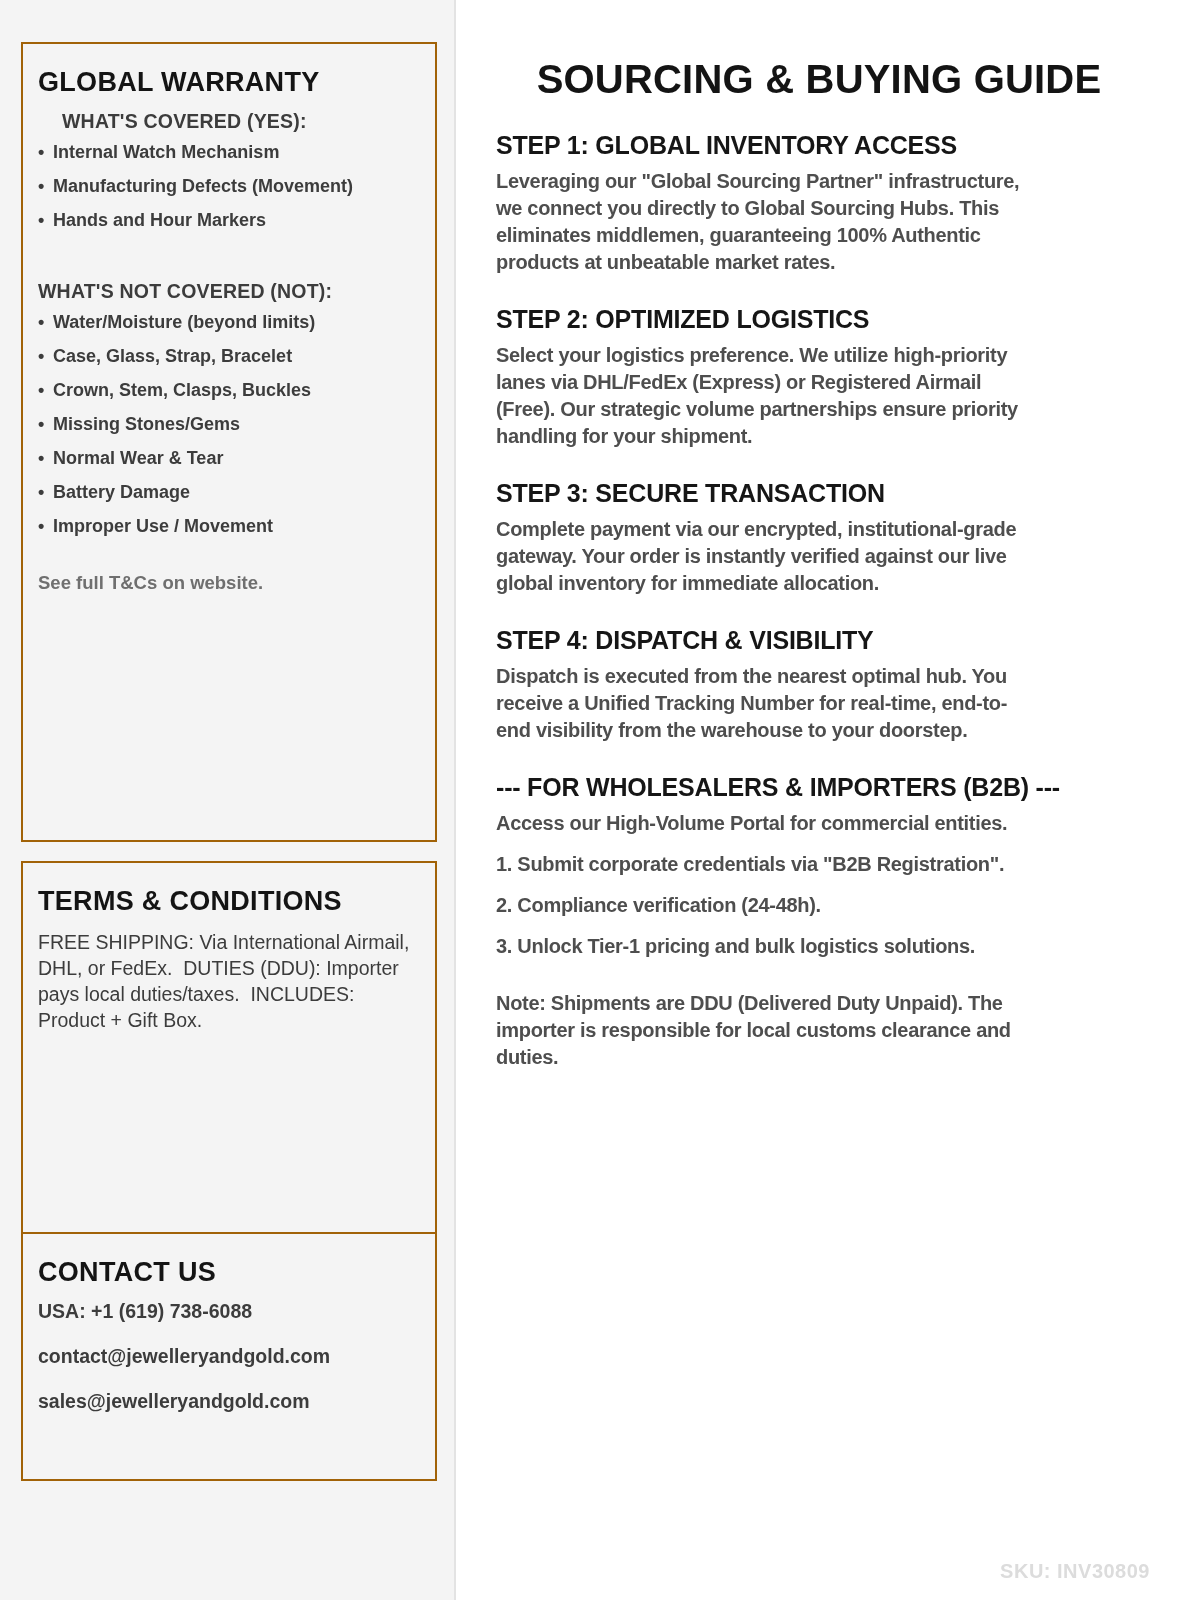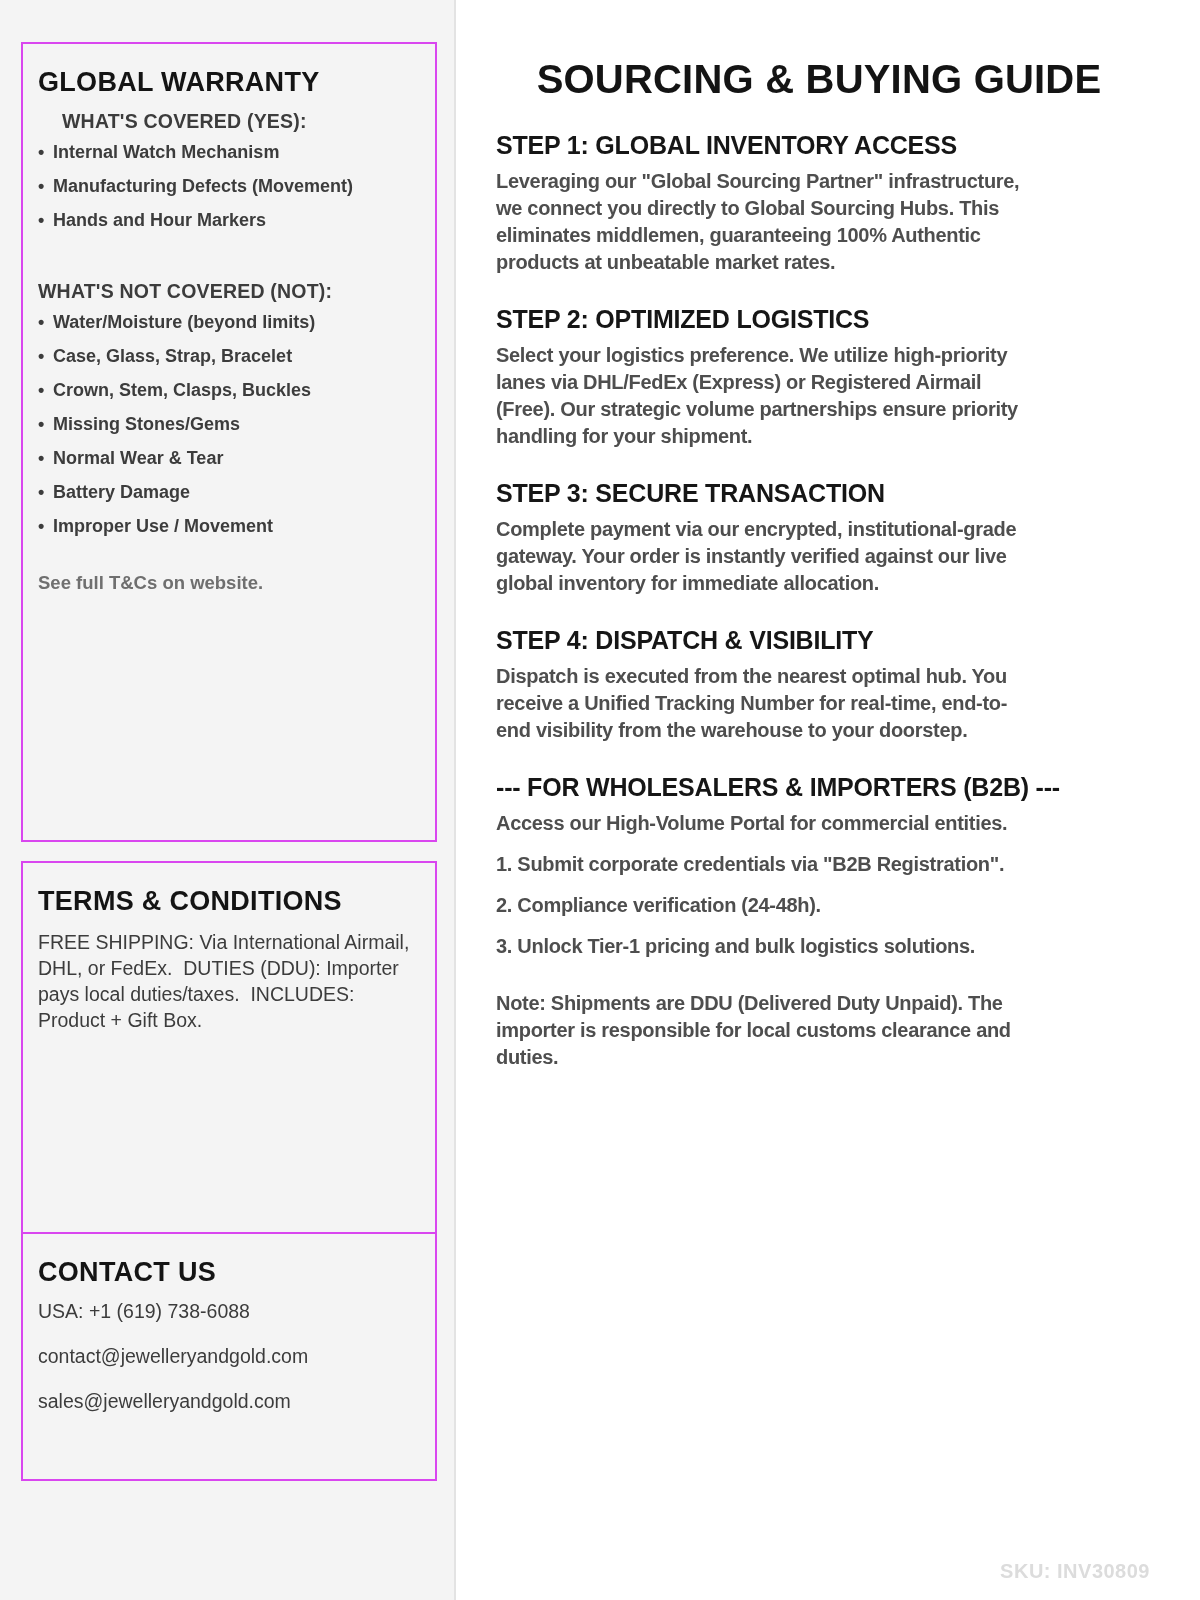--- a/index.html
+++ b/index.html
@@ -8,21 +8,21 @@
     font-family:"Liberation Sans","DejaVu Sans",sans-serif;
     -webkit-font-smoothing:antialiased;overflow:hidden;
   }
   
   .sidebar{
     position:absolute;left:0;top:0;width:456px;height:1600px;
     background:#f4f4f4;border-right:2px solid #e3e3e3;box-sizing:border-box;
   }
   .side-box{
     position:absolute;left:21px;width:416px;box-sizing:border-box;
-    border:2px solid #d946ef;background:#f4f4f4;padding:18px 16px 26px 15px;
+    border:2px solid #a16207;background:#f4f4f4;padding:18px 16px 26px 15px;
   }
   #warranty-box{top:42px;height:800px;}
   #terms-box{top:861px;height:392px;}
   #contact-box{top:1232px;height:249px;}
   .side-title{
     margin:6px 0 12px 0;font-size:27px;font-weight:800;color:#141414;
     letter-spacing:0.3px;line-height:1.1;
   }
   .side-sub{
     margin:24px 0 4px 0;font-size:19.5px;font-weight:800;color:#3c3c3c;
@@ -36,21 +36,21 @@
     font-size:18px;font-weight:700;color:#3c3c3c;line-height:22px;
   }
   .side-list li::before{content:"\2022";position:absolute;left:0;top:0;}
   .side-foot{
     margin:34px 0 0 0;font-size:18.5px;font-weight:700;color:#6f6f6f;line-height:1.25;
   }
   .terms-body{
     margin:10px 0 0 0;font-size:19.5px;font-weight:400;color:#3c3c3c;
     line-height:26px;white-space:pre-wrap;
   }
-  .contact-line{margin:22px 0 0 0;font-size:19.5px;font-weight:400;color:#3c3c3c;line-height:1.2;}
+  .contact-line{margin:22px 0 0 0;font-size:19.5px;font-weight:700;color:#3c3c3c;line-height:1.2;}
   .contact-line.first{margin-top:12px;}
   
   .main{position:absolute;left:458px;top:4px;width:742px;height:1600px;}
   .page-title{
     margin:52px 40px 26px 20px;text-align:center;
     font-size:40px;font-weight:800;color:#141414;letter-spacing:0.2px;line-height:1.15;
   }
   .content{padding:0 0 0 38px;}
   .step-heading{
     margin:28px 0 8px 0;font-size:25px;font-weight:800;color:#161616;

